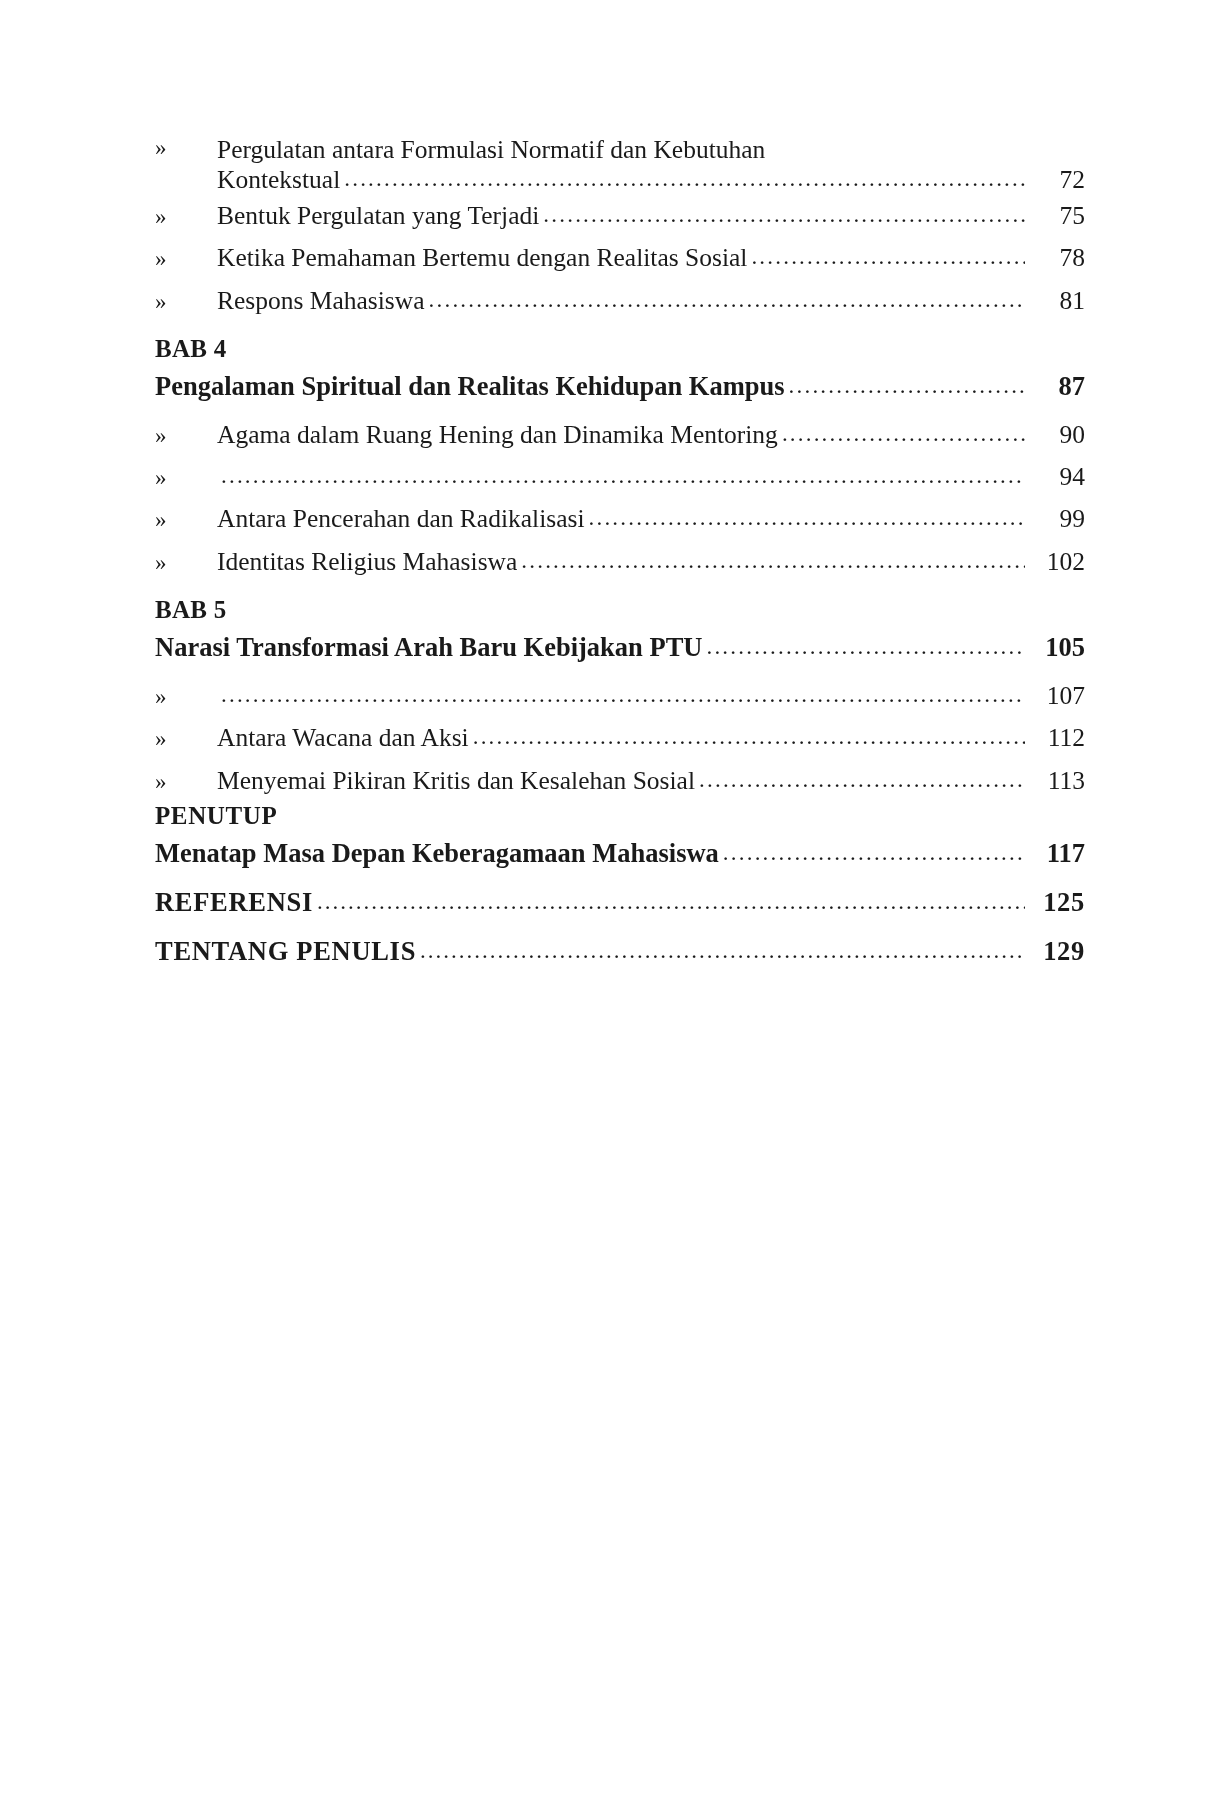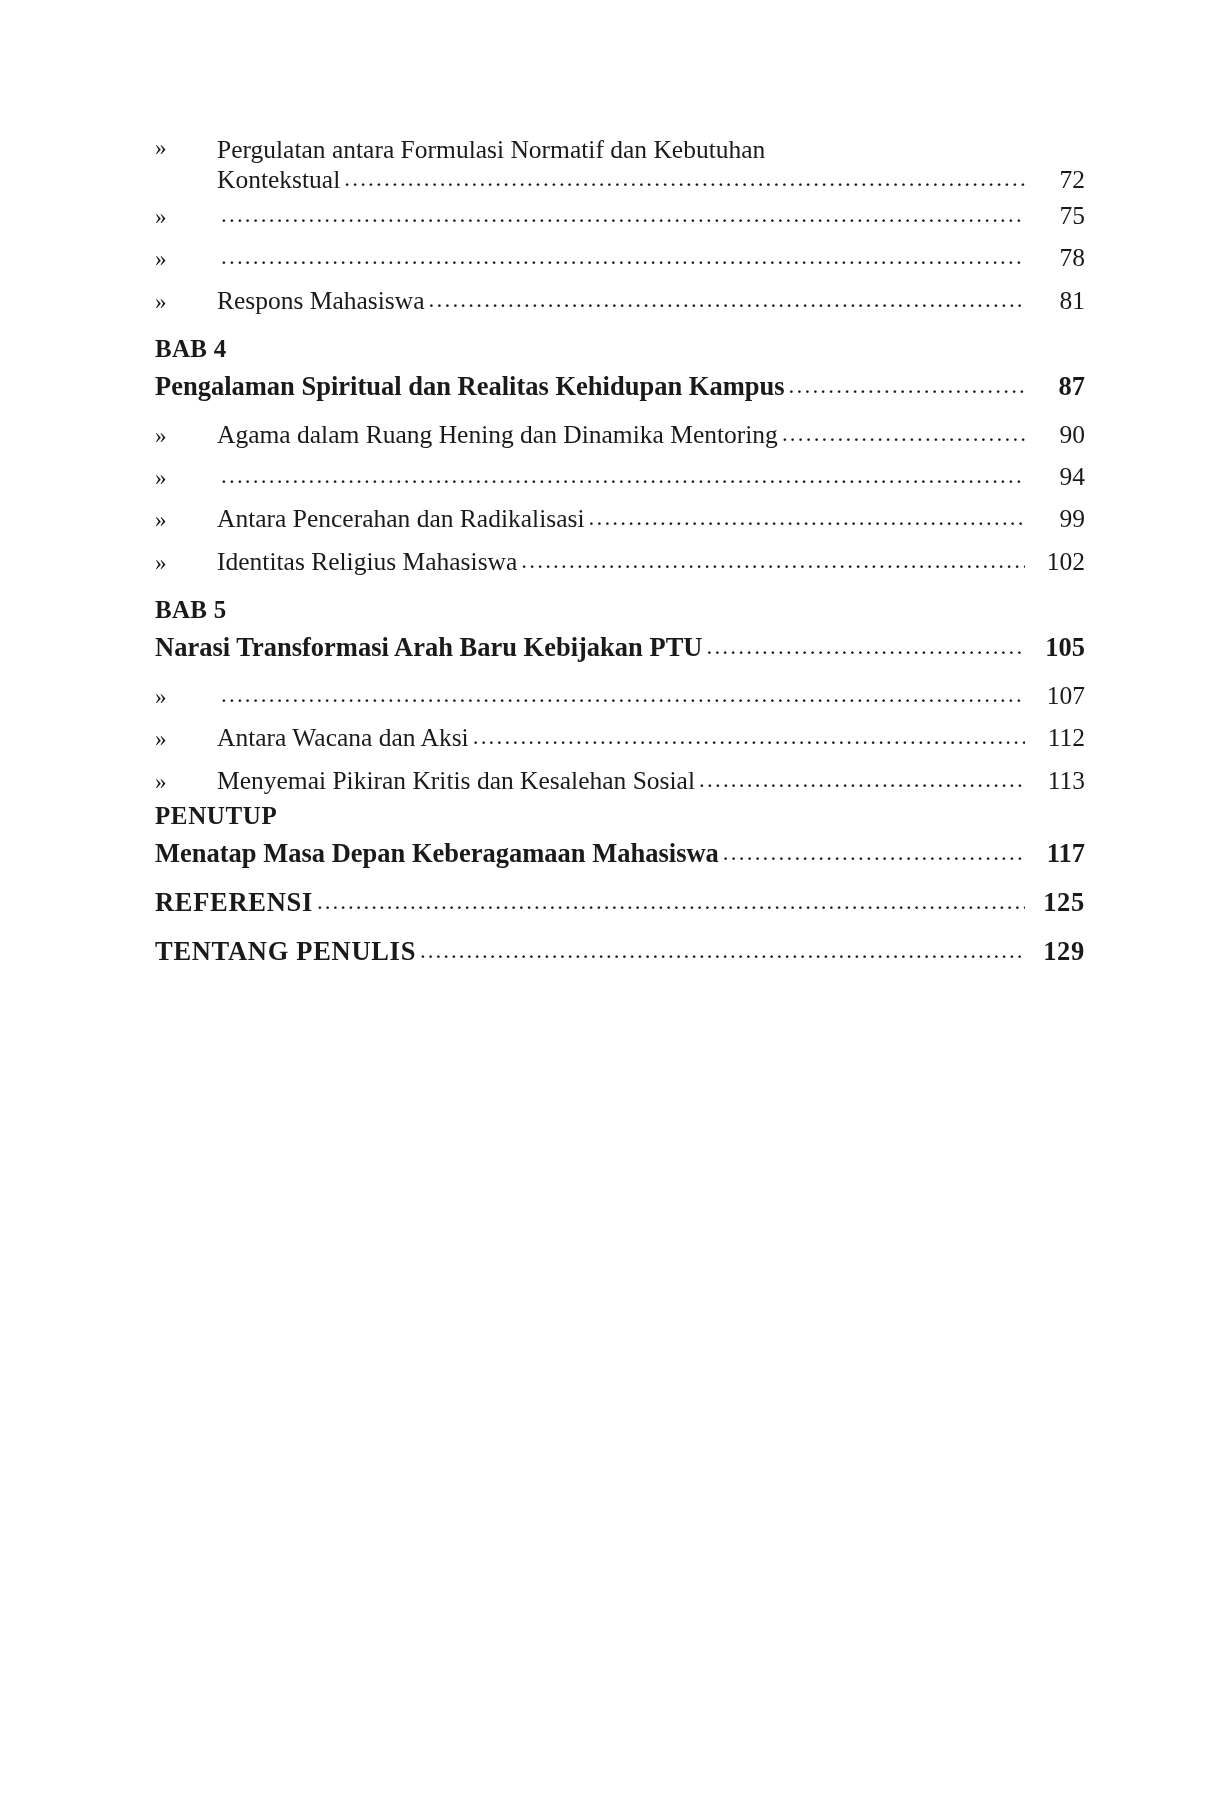--- a/index.html
+++ b/index.html
@@ -159,26 +159,28 @@
       <div class="secondline">
         <span class="bullet"></span>
         <span class="label">Kontekstual</span>
         <span class="dots">........................................................................................................................</span>
         <span class="pageno">72</span>
       </div>
     </div>
 
     <div class="row sub">
       <span class="bullet">»</span>
+      <span class="label">Bentuk Pergulatan yang Terjadi</span>
       <span class="dots">........................................................................................................................</span>
       <span class="pageno">75</span>
     </div>
 
     <div class="row sub">
       <span class="bullet">»</span>
+      <span class="label">Ketika Pemahaman Bertemu dengan Realitas Sosial</span>
       <span class="dots">........................................................................................................................</span>
       <span class="pageno">78</span>
     </div>
 
     <div class="row sub">
       <span class="bullet">»</span>
       <span class="label">Respons Mahasiswa</span>
       <span class="dots">........................................................................................................................</span>
       <span class="pageno">81</span>
     </div>

